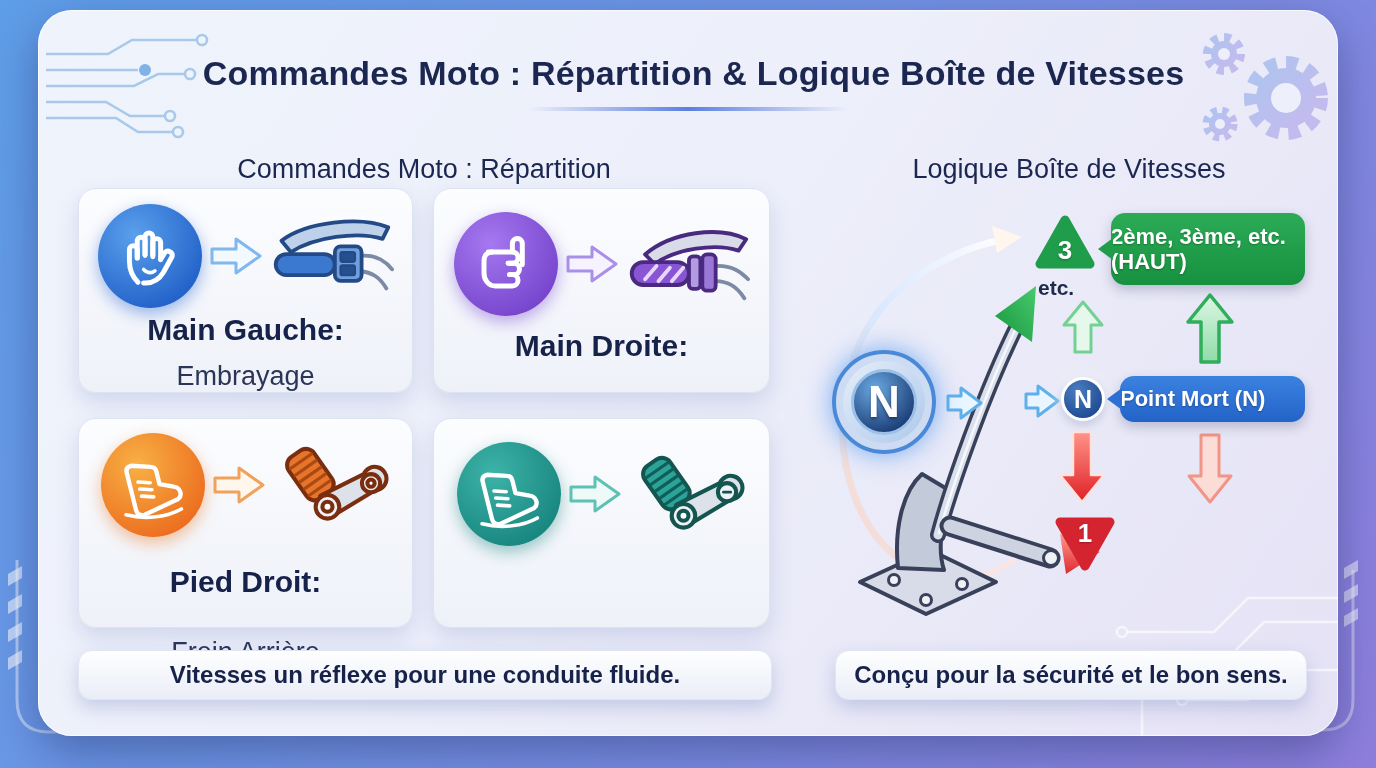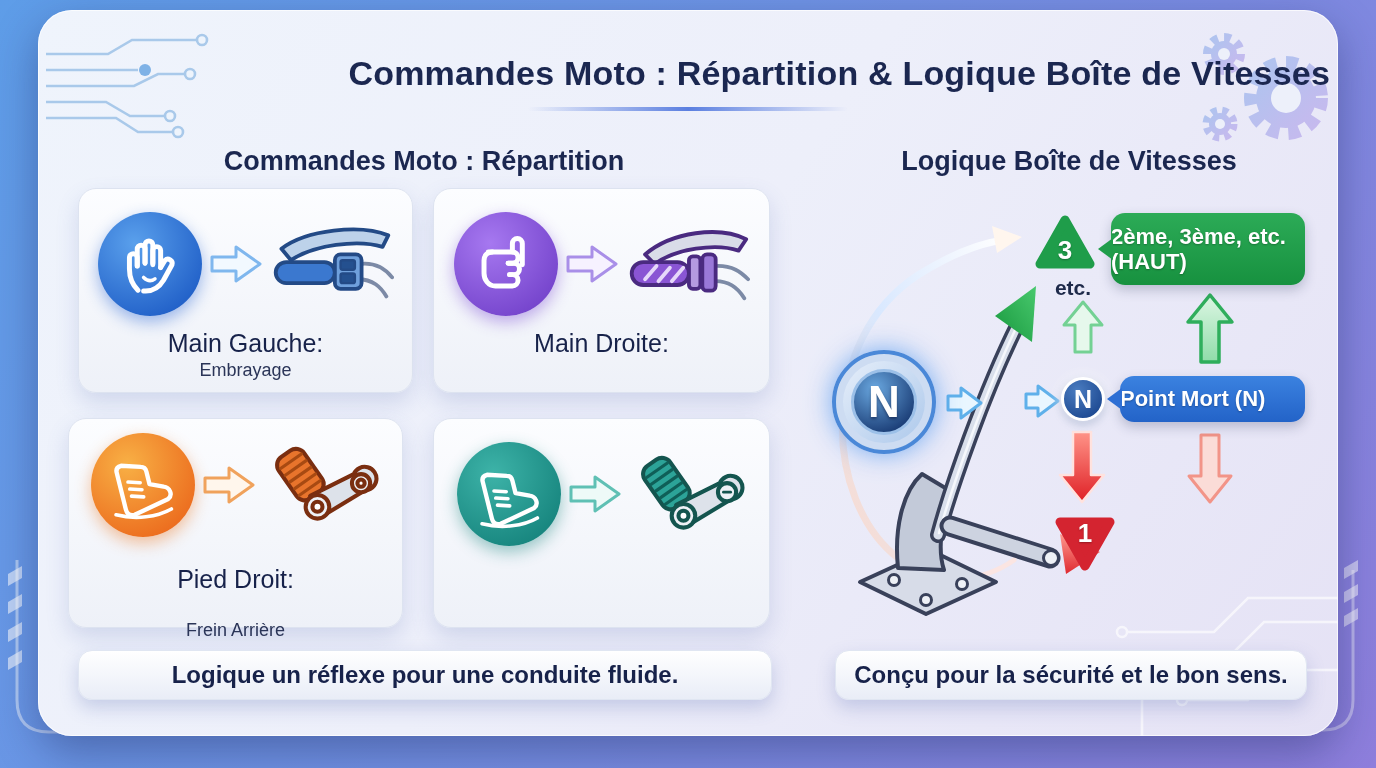--- a/index.html
+++ b/index.html
@@ -10,46 +10,46 @@
     position:relative;
   }
   .panel{
     position:absolute;left:38px;top:10px;width:1300px;height:726px;
     border-radius:34px;
     background:linear-gradient(125deg,#eff4fc 0%,#edeffa 48%,#e5e2f5 100%);
     box-shadow:0 16px 44px rgba(28,38,92,.4), inset 0 0 0 1px rgba(255,255,255,.7);
   }
   .abs{position:absolute;}
   .title{
-    left:0;right:8px;top:44px;text-align:right;
+    left:0;right:8px;top:44px;text-align:center;
     font-size:34px;font-weight:800;color:#1b2750;letter-spacing:.2px;padding-left:19px;
   }
   .title-underline{
     left:50%;top:97px;width:320px;height:4px;margin-left:-160px;border-radius:2px;
     background:linear-gradient(90deg,rgba(91,127,224,0),#5b7fe0,rgba(91,127,224,0));
   }
   .section-heading{
-    top:136px;text-align:center;font-size:27px;font-weight:700;color:#1b2750;
+    top:144px;text-align:center;font-size:27px;font-weight:400;color:#1b2750;
   }
   .heading-left{left:40px;width:692px;}
   .heading-right{left:795px;width:472px;}
   .card{
     background:linear-gradient(180deg,#fcfdff 0%,#eef1f8 100%);
     border:1px solid #dde3f0;border-radius:18px;
     box-shadow:0 10px 22px rgba(90,110,180,.20);
     display:flex;flex-direction:column;align-items:center;padding-top:14px;box-sizing:border-box;
   }
   .card-row{display:flex;align-items:center;justify-content:center;gap:8px;height:122px;width:100%;}
   .big-circle{width:104px;height:104px;border-radius:50%;flex:none;display:flex;align-items:center;justify-content:center;}
   .c-blue{background:radial-gradient(circle at 35% 30%,#5aa0ec,#2160c8 80%);box-shadow:0 6px 16px rgba(40,100,210,.45);}
   .c-purple{background:radial-gradient(circle at 35% 30%,#a678f0,#7544cc 80%);box-shadow:0 6px 16px rgba(120,70,210,.45);}
   .c-orange{background:radial-gradient(circle at 35% 30%,#f8b045,#ec6c1e 80%);box-shadow:0 6px 16px rgba(235,120,35,.45);}
   .c-teal{background:radial-gradient(circle at 35% 30%,#3db3a8,#17857e 80%);box-shadow:0 6px 16px rgba(30,135,128,.45);}
-  .card-label{font-size:25px;font-weight:400;color:#17224a;margin-top:4px;}
-  .card-sub{font-size:18px;color:#2b3558;margin-top:2px;}
+  .card-label{font-size:30px;font-weight:700;color:#17224a;margin-top:4px;}
+  .card-sub{font-size:27px;color:#2b3558;margin-top:14px;}
   .banner{
     background:linear-gradient(180deg,#ffffff 0%,#e9edf7 100%);
     border:1px solid #e0e6f2;border-radius:14px;
     box-shadow:0 8px 18px rgba(80,100,175,.25);
     display:flex;align-items:center;justify-content:center;
     font-size:24px;font-weight:800;color:#17224a;
   }
   
   .dial{
     left:794px;top:340px;width:104px;height:104px;border-radius:50%;z-index:2;
@@ -89,21 +89,21 @@
   .badge-red{left:1087px;top:493px;width:178px;height:72px;font-size:22px;
     background:linear-gradient(180deg,#e63a3a,#c5161f);}
   .badge-red::before{border-right:15px solid #d42430;}
   .tri{z-index:3;width:64px;height:58px;display:flex;justify-content:center;}
   .tri-up{left:995px;top:203px;align-items:flex-end;}
   .tri-down{left:1015px;top:505px;align-items:flex-start;}
   .tri svg{position:absolute;inset:0;}
   .tri span{position:relative;color:#fff;font-size:26px;font-weight:800;text-shadow:0 1px 2px rgba(0,0,0,.3);}
   .tri-up span{margin-bottom:5px;}
   .tri-down span{margin-top:3px;}
-  .etc-label{left:1000px;top:266px;width:70px;text-align:center;z-index:3;
+  .etc-label{left:1000px;top:266px;width:70px;text-align:left;z-index:3;
     font-size:21px;font-weight:800;color:#1e2a4a;}
   .deco{pointer-events:none;}
 </style>
 </head>
 <body>
 
 <svg class="abs deco" style="left:0;top:540px;" width="460" height="228" viewBox="0 0 460 228">
   <path d="M17,20 V160 Q17,192 49,192 H420" fill="none" stroke="rgba(255,255,255,.45)" stroke-width="3"></path>
   <g fill="rgba(255,255,255,.55)">
     <path d="M8,34 l14,-8 v12 l-14,8 z"></path>
@@ -222,21 +222,21 @@
           <rect x="6" y="48" width="60" height="24" rx="12" fill="#8a55d4"></rect>
           <path d="M20,66 l12,-14 M34,68 l12,-14 M48,68 l12,-14" stroke="#e6d8fa" stroke-width="4"></path>
           <rect x="66" y="42" width="12" height="34" rx="4" fill="#b49ae0"></rect>
           <rect x="80" y="40" width="14" height="38" rx="5" fill="#9a78d8"></rect>
         </g>
       </svg>
     </div>
     <div class="card-label">Main Droite:</div>
   </div>
 
-  <div class="abs card" style="left:30px;top:408px;width:335px;height:210px;gap:24px;">
+  <div class="abs card" style="left:40px;top:408px;width:335px;height:210px;gap:24px;">
     <div class="card-row">
       <div class="big-circle c-orange">
         <svg width="80" height="80" viewBox="0 0 110 110" fill="none" stroke="#fff" stroke-width="6" stroke-linecap="round" stroke-linejoin="round">
           <g transform="rotate(-14 55 55)">
             <path d="M32,22 L58,30 C62,31 64,34 64,38 V56 L82,64 C90,67 92,78 84,82 L34,92 C27,92 24,88 24,82 V30 C24,24 27,22 32,22 Z"></path>
             <path d="M36,46 l16,5 M36,56 l16,5 M36,66 l16,5" stroke-width="5"></path>
           </g>
           <path d="M18,96 C45,103 75,99 94,88" stroke-width="5"></path>
         </svg>
       </div>
@@ -285,21 +285,21 @@
           <circle cx="60" cy="74" r="13" fill="#eef1f6"></circle>
             <circle cx="60" cy="74" r="5.5" fill="#fff"></circle>
           <circle cx="108" cy="48" r="10" fill="#eef1f6"></circle>
             <path d="M104,48 h8" stroke-width="3"></path>
         </g>
       </svg>
     </div>
   </div>
 
   <div class="abs banner" style="left:40px;top:640px;width:692px;height:48px;">
-    <span>Logique un réflexe pour une conduite fluide.</span>
+    <span>Vitesses un réflexe pour une conduite fluide.</span>
   </div>
   <div class="abs banner" style="left:797px;top:640px;width:470px;height:48px;">
     <span>Conçu pour la sécurité et le bon sens.</span>
   </div>
 
   <svg class="abs deco" style="left:760px;top:180px;z-index:1;" width="520" height="450" viewBox="0 0 520 450">
     <defs>
       <linearGradient id="arcG" x1="0" y1="1" x2="1" y2="0">
         <stop offset="0" stop-color="#ffd9c8"></stop>
           <stop offset=".5" stop-color="#d8e8ff"></stop>

